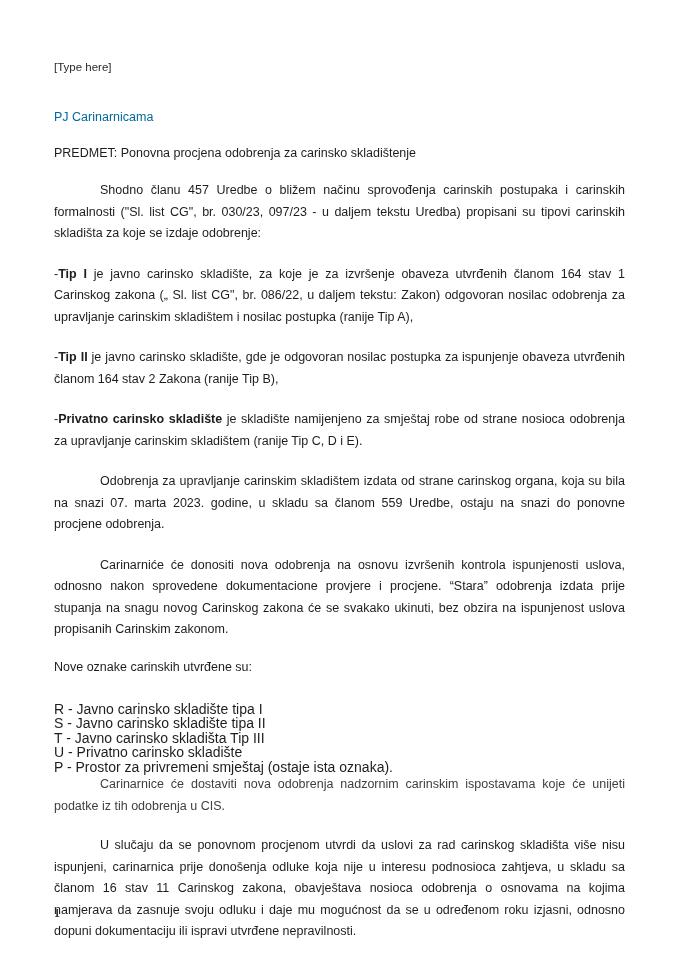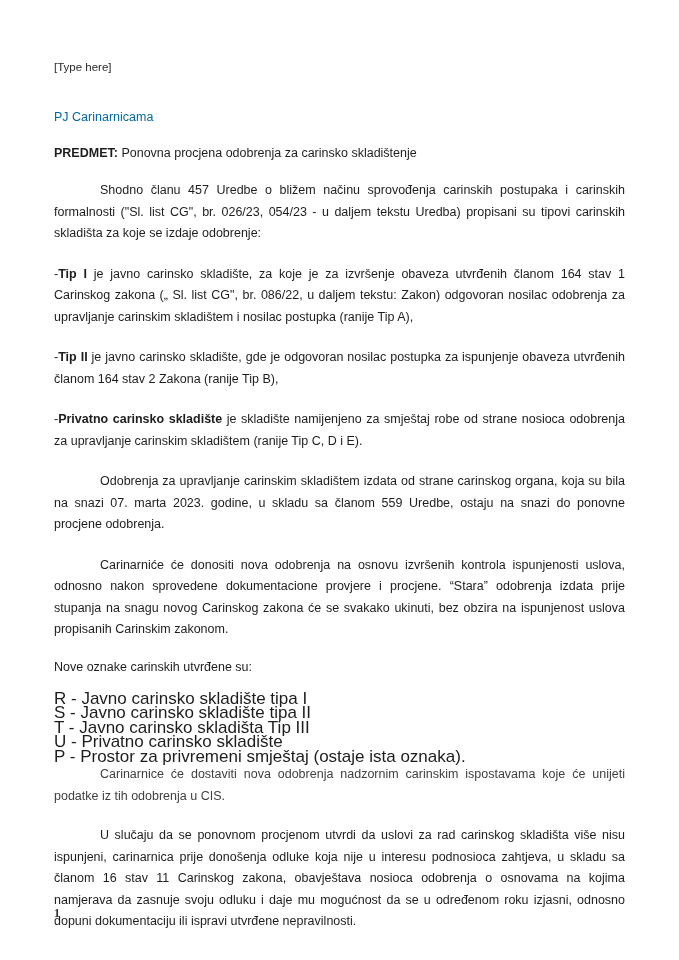--- a/index.html
+++ b/index.html
@@ -37,21 +37,21 @@
     line-height: 15px;
     color: #0369a1;
     margin-top: 36px;
   }
   .subject {
     font-size: 12.5px;
     line-height: 16px;
     margin-top: 20px;
   }
   .subject .lbl {
-    font-weight: bold;
+    font-weight: normal;
   }
   
   .para {
     font-size: 12.5px;
     line-height: 21.5px;
     text-align: justify;
     text-justify: inter-word;
     margin-top: 19px;
     color: #1d1d1d;
   }
@@ -59,23 +59,23 @@
     text-indent: 46px;
   }
   .para.tight {
     margin-top: 18px;
   }
   .para b {
     font-weight: bold;
   }
   
   .plain-list {
-    font-size: 17px;
+    font-size: 14px;
     line-height: 14.6px;
-    margin-top: 17px;
+    margin-top: 27px;
     text-align: left;
     color: #1d1d1d;
   }
   .plain-list .row {
     white-space: nowrap;
   }
   .list-tail {
     font-size: 12.5px;
     line-height: 21.5px;
     text-align: justify;
@@ -107,21 +107,21 @@
 
     <div class="type-here">[Type here]</div>
 
     <div class="recipient">PJ Carinarnicama</div>
 
     <div class="subject">
       <span class="lbl">PREDMET:</span>
       <span>Ponovna procjena odobrenja za carinsko skladištenje</span>
     </div>
 
-    <p class="para indent">Shodno članu 457 Uredbe o bližem načinu sprovođenja carinskih postupaka i carinskih formalnosti ("Sl. list CG", br. 026/23, 054/23 - u daljem tekstu Uredba) propisani su tipovi carinskih skladišta za koje se izdaje odobrenje:</p>
+    <p class="para indent">Shodno članu 457 Uredbe o bližem načinu sprovođenja carinskih postupaka i carinskih formalnosti ("Sl. list CG", br. 030/23, 097/23 - u daljem tekstu Uredba) propisani su tipovi carinskih skladišta za koje se izdaje odobrenje:</p>
 
     <p class="para"><span>-</span><b>Tip I</b><span> je javno carinsko skladište, za koje je za izvršenje obaveza utvrđenih članom 164 stav 1 Carinskog zakona („ Sl. list CG", br. 086/22, u daljem tekstu: Zakon) odgovoran nosilac odobrenja za upravljanje carinskim skladištem i nosilac postupka (ranije Tip A),</span></p>
 
     <p class="para"><span>-</span><b>Tip II</b><span> je javno carinsko skladište, gde je odgovoran nosilac postupka za ispunjenje obaveza utvrđenih članom 164 stav 2 Zakona (ranije Tip B),</span></p>
 
     <p class="para"><span>-</span><b>Privatno carinsko skladište</b><span> je skladište namijenjeno za smještaj robe od strane nosioca odobrenja za upravljanje carinskim skladištem (ranije Tip C, D i E).</span></p>
 
 
     <p class="para indent">Odobrenja za upravljanje carinskim skladištem izdata od strane carinskog organa, koja su bila na snazi 07. marta 2023. godine, u skladu sa članom 559 Uredbe, ostaju na snazi do ponovne procjene odobrenja.</p>
 

